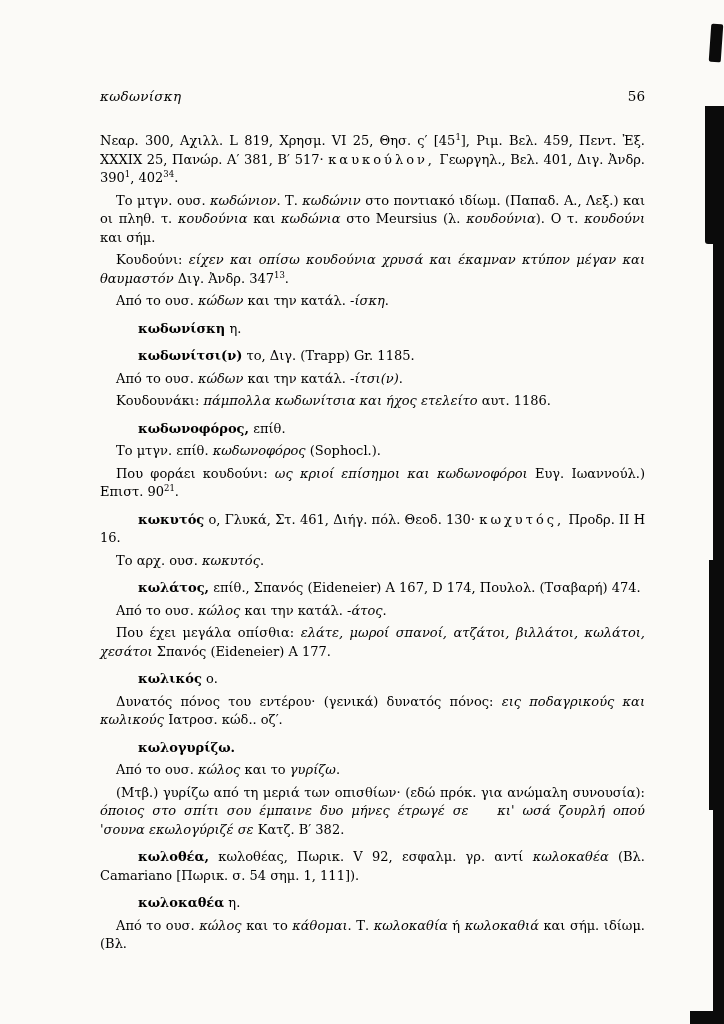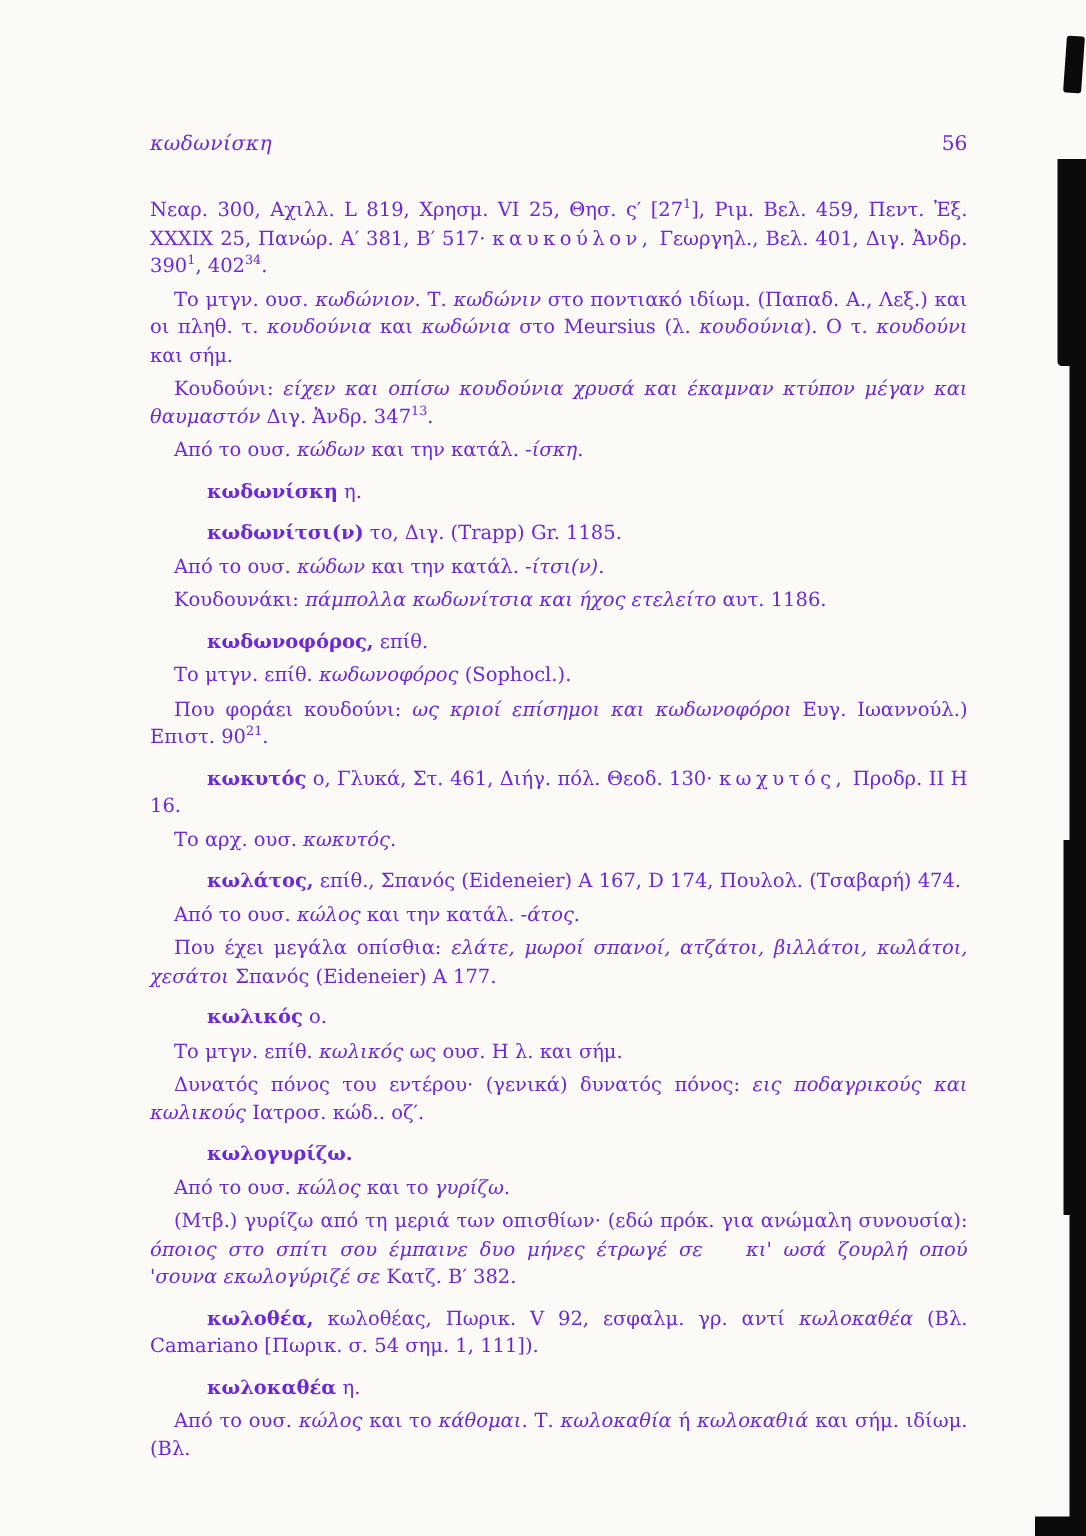--- a/index.html
+++ b/index.html
@@ -3,21 +3,21 @@
 <meta charset="utf-8">
 <style>
   html, body { margin:0; padding:0; background:#9a9a9a; }
   .page {
     position:relative;
     width:724px; height:1024px;
     margin:0 auto;
     background:#fbfaf7;
     overflow:hidden;
     font-family:"DejaVu Serif", serif;
-    color:#6d28d9;
+    color:#000000;
     box-shadow:0 0 8px rgba(0,0,0,.4);
   }
   .artifact { position:absolute; background:#0b0b0b; }
   .mark-top    { right:2px;  top:24px;  width:12px; height:38px; transform:rotate(4deg); border-radius:2px; }
   .strip-main  { right:0;    top:106px; width:11px; height:908px; }
   .strip-thick { right:0;    top:106px; width:19px; height:138px; border-radius:0 0 0 3px; }
   .strip-mid   { right:0;    top:560px; width:15px; height:250px; }
   .mark-bottom { right:0;    bottom:0;  width:34px; height:13px; }
 
   .text-block { position:absolute; left:100px; top:88px; width:545px; }
@@ -52,38 +52,37 @@
   <div class="artifact strip-thick"></div>
   <div class="artifact strip-mid"></div>
   <div class="artifact mark-bottom"></div>
 
   <div class="text-block">
     <div class="header">
       <span class="head-word">κωδωνίσκη</span>
       <span class="page-num">56</span>
     </div>
     <div class="body-text">
-        <p class="para first"><span>Νεαρ. 300, Αχιλλ. L 819, Χρησμ. VI 25, Θησ. ς′ [27</span><span class="sup">1</span><span>], Ριμ. Βελ. 459, Πεντ. Ἐξ. XXXIX 25, Πανώρ. Α′ 381, Β′ 517· </span><span class="sp">καυκούλον,</span><span> Γεωργηλ., Βελ. 401, Διγ. Ἀνδρ. 390</span><span class="sup">1</span><span>, 402</span><span class="sup">34</span><span>.</span></p>
+        <p class="para first"><span>Νεαρ. 300, Αχιλλ. L 819, Χρησμ. VI 25, Θησ. ς′ [45</span><span class="sup">1</span><span>], Ριμ. Βελ. 459, Πεντ. Ἐξ. XXXIX 25, Πανώρ. Α′ 381, Β′ 517· </span><span class="sp">καυκούλον,</span><span> Γεωργηλ., Βελ. 401, Διγ. Ἀνδρ. 390</span><span class="sup">1</span><span>, 402</span><span class="sup">34</span><span>.</span></p>
         <p class="para ind"><span>Το μτγν. ουσ. </span><span class="i">κωδώνιον</span><span>. Τ. </span><span class="i">κωδώνιν</span><span> στο ποντιακό ιδίωμ. (Παπαδ. Α., Λεξ.) και οι πληθ. τ. </span><span class="i">κουδούνια</span><span> και </span><span class="i">κωδώνια</span><span> στο Meursius (λ. </span><span class="i">κουδούνια</span><span>). Ο τ. </span><span class="i">κουδούνι</span><span> και σήμ.</span></p>
         <p class="para ind"><span>Κουδούνι: </span><span class="i">είχεν και οπίσω κουδούνια χρυσά και έκαμναν κτύπον μέγαν και θαυμαστόν</span><span> Διγ. Ἀνδρ. 347</span><span class="sup">13</span><span>.</span></p>
         <p class="para ind"><span>Από το ουσ. </span><span class="i">κώδων</span><span> και την κατάλ. </span><span class="i">-ίσκη</span><span>.</span></p>
         <p class="para entry"><span class="b">κωδωνίσκη</span><span> η.</span></p>
         <p class="para entry"><span class="b">κωδωνίτσι(ν)</span><span> το, Διγ. (Trapp) Gr. 1185.</span></p>
         <p class="para ind"><span>Από το ουσ. </span><span class="i">κώδων</span><span> και την κατάλ. </span><span class="i">-ίτσι(ν)</span><span>.</span></p>
         <p class="para ind"><span>Κουδουνάκι: </span><span class="i">πάμπολλα κωδωνίτσια και ήχος ετελείτο</span><span> αυτ. 1186.</span></p>
         <p class="para entry"><span class="b">κωδωνοφόρος,</span><span> επίθ.</span></p>
         <p class="para ind"><span>Το μτγν. επίθ. </span><span class="i">κωδωνοφόρος</span><span> (Sophocl.).</span></p>
         <p class="para ind"><span>Που φοράει κουδούνι: </span><span class="i">ως κριοί επίσημοι και κωδωνοφόροι</span><span> Ευγ. Ιωαννούλ.) Επιστ. 90</span><span class="sup">21</span><span>.</span></p>
         <p class="para entry"><span class="b">κωκυτός</span><span> ο, Γλυκά, Στ. 461, Διήγ. πόλ. Θεοδ. 130· </span><span class="sp">κωχυτός,</span><span> Προδρ. II H 16.</span></p>
         <p class="para ind"><span>Το αρχ. ουσ. </span><span class="i">κωκυτός</span><span>.</span></p>
         <p class="para entry"><span class="b">κωλάτος,</span><span> επίθ., Σπανός (Eideneier) A 167, D 174, Πουλολ. (Τσαβαρή) 474.</span></p>
         <p class="para ind"><span>Από το ουσ. </span><span class="i">κώλος</span><span> και την κατάλ. </span><span class="i">-άτος</span><span>.</span></p>
         <p class="para ind"><span>Που έχει μεγάλα οπίσθια: </span><span class="i">ελάτε, μωροί σπανοί, ατζάτοι, βιλλάτοι, κωλάτοι, χεσάτοι</span><span> Σπανός (Eideneier) A 177.</span></p>
         <p class="para entry"><span class="b">κωλικός</span><span> ο.</span></p>
-        <p class="para ind"><span>Το μτγν. επίθ. </span><span class="i">κωλικός</span><span> ως ουσ. Η λ. και σήμ.</span></p>
         <p class="para ind"><span>Δυνατός πόνος του εντέρου· (γενικά) δυνατός πόνος: </span><span class="i">εις ποδαγρικούς και κωλικούς</span><span> Ιατροσ. κώδ.. οζ′.</span></p>
         <p class="para entry"><span class="b">κωλογυρίζω.</span></p>
         <p class="para ind"><span>Από το ουσ. </span><span class="i">κώλος</span><span> και το </span><span class="i">γυρίζω</span><span>.</span></p>
         <p class="para ind"><span>(Μτβ.) γυρίζω από τη μεριά των οπισθίων· (εδώ πρόκ. για ανώμαλη συνουσία): </span><span class="i">όποιος στο σπίτι σου έμπαινε δυο μήνες έτρωγέ σε   κι' ωσά ζουρλή οπού 'σουνα εκωλογύριζέ σε</span><span> Κατζ. Β′ 382.</span></p>
         <p class="para entry hang"><span class="b">κωλοθέα,</span><span> κωλοθέας, Πωρικ. V 92, εσφαλμ. γρ. αντί </span><span class="i">κωλοκαθέα</span><span> (Βλ. Camariano [Πωρικ. σ. 54 σημ. 1, 111]).</span></p>
         <p class="para entry"><span class="b">κωλοκαθέα</span><span> η.</span></p>
         <p class="para ind"><span>Από το ουσ. </span><span class="i">κώλος</span><span> και το </span><span class="i">κάθομαι</span><span>. Τ. </span><span class="i">κωλοκαθία</span><span> ή </span><span class="i">κωλοκαθιά</span><span> και σήμ. ιδίωμ. (Βλ.</span></p>
       </div>
   </div>
 

